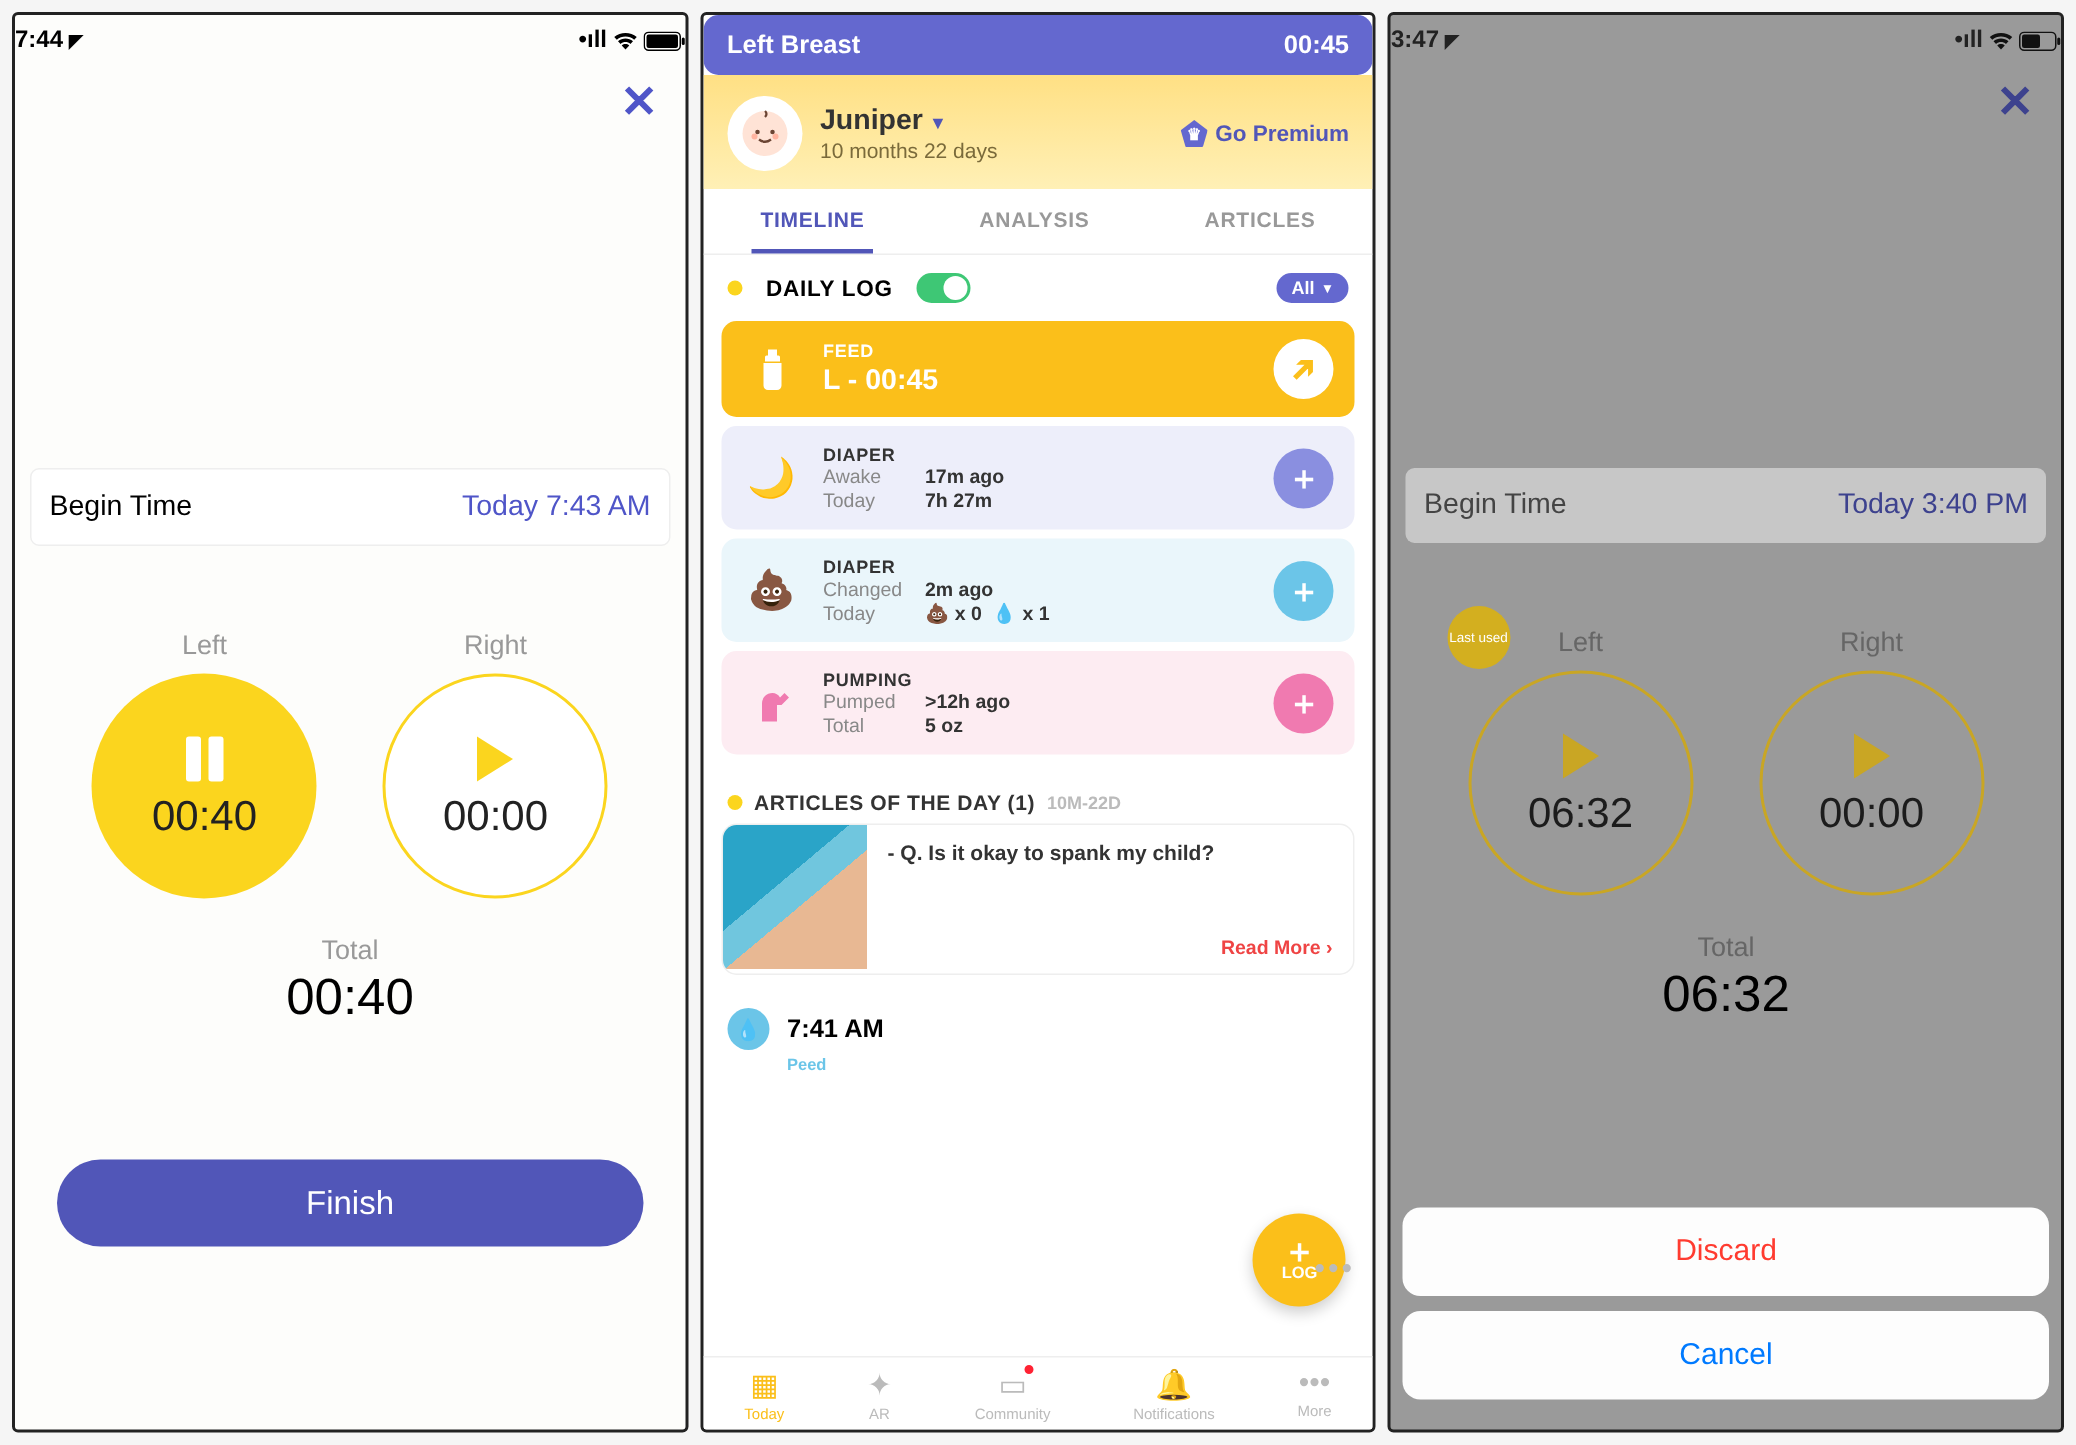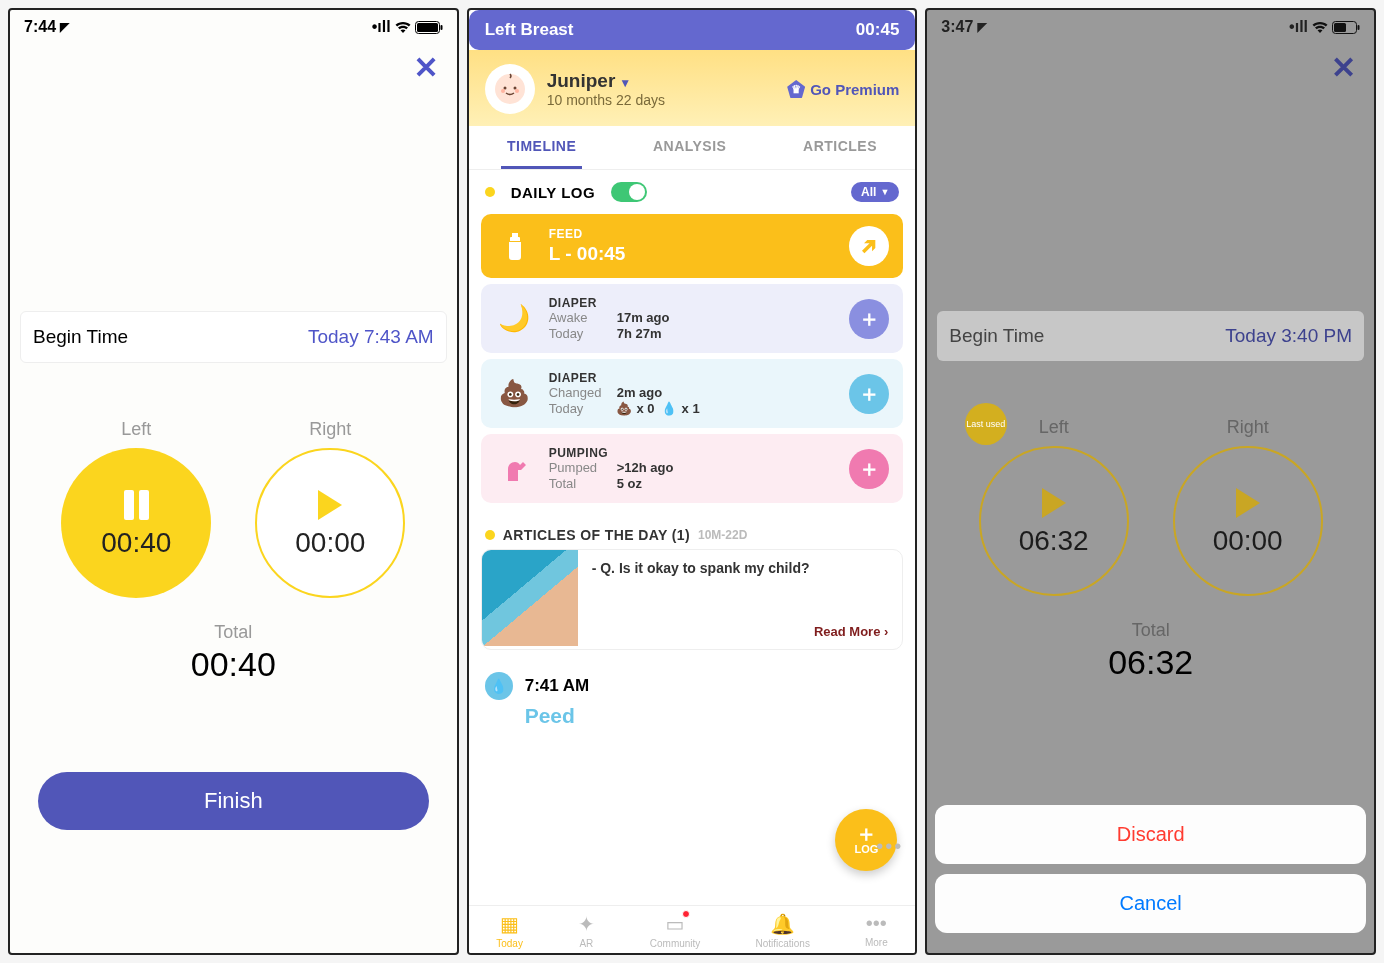--- a/index.html
+++ b/index.html
@@ -1,18 +1,18 @@
 <!DOCTYPE html>
 <html><head>
 <meta charset="utf-8">
 <style>
 * { box-sizing: border-box; margin: 0; padding: 0; font-family: -apple-system, BlinkMacSystemFont, "Segoe UI", Helvetica, sans-serif; }
 body { background: #f5f5f5; padding: 8px; display: flex; gap: 8px; width: 1384px; height: 963px; }
 .screen { flex: 1; background: #fff; border: 2px solid #222; border-radius: 4px; display: flex; flex-direction: column; overflow: hidden; position: relative; }
-.statusbar { display: flex; justify-content: center; align-items: center; padding: 4px 14px; height: 34px; font-size: 16px; font-weight: 600; }
+.statusbar { display: flex; justify-content: center; align-items: center; padding: 4px 0; height: 34px; font-size: 16px; font-weight: 600; }
 .statusbar .sb-right { display: flex; gap: 3px; align-items: center; }
 .sb-right svg { display: block; }
 .close-x { text-align: right; padding: 6px 18px 2px 0; color: #4f55c8; font-size: 30px; font-weight: 700; cursor: pointer; }
 .screen1 { background: #fdfdfb; }
 .screen1 .body { flex: 1; display: flex; flex-direction: column; padding: 0 10px; }
 .begin-row { background: #fff; border: 1px solid #eee; border-radius: 6px; padding: 14px 12px; display: flex; justify-content: space-between; font-size: 19px; margin-top: 224px; }
 .begin-row .val { color: #4f55c8; font-weight: 500; }
 .timers { display: flex; justify-content: center; gap: 44px; margin-top: 56px; }
 .timer { display: flex; flex-direction: column; align-items: center; }
 .timer .lbl { color: #999; font-size: 18px; margin-bottom: 8px; }
@@ -64,25 +64,25 @@
 .plus.p3 { background: #6bc5e8; color: #fff; }
 .plus.p4 { background: #f07ab0; color: #fff; }
 .arrow { transform: rotate(-45deg); }
 .artsec { padding: 18px 16px 6px; display: flex; align-items: center; gap: 8px; color: #333; }
 .artsec .ttl { font-weight: 800; font-size: 14px; letter-spacing: .4px; }
 .artsec .sub { color: #bbb; font-size: 12px; font-weight:700; }
 .artcard { margin: 0 12px; border: 1px solid #eee; border-radius: 10px; display: flex; overflow: hidden; }
 .artimg { width: 96px; height: 96px; background: linear-gradient(140deg,#2aa4c8 40%,#70c6de 40%,#70c6de 55%,#e8b893 55%); }
 .artbody { flex: 1; padding: 10px 14px; display: flex; flex-direction: column; justify-content: space-between; }
 .artq { font-size: 14px; font-weight: 600; color: #333; }
-.rm { text-align: right; color: #7f1d1d; font-size: 13px; font-weight: 700; margin-top: 48px; }
+.rm { text-align: right; color: #ef4444; font-size: 13px; font-weight: 700; margin-top: 48px; }
 .timeline { padding: 22px 16px 4px; display: flex; align-items: center; gap: 12px; }
 .timeline .c { width: 28px; height: 28px; background: #6bc5e8; border-radius: 50%; display:flex;align-items:center;justify-content:center;color:#fff;font-size:14px;}
 .timeline .t { font-weight: 800; font-size: 17px; }
-.peed { color: #6bc5e8; font-weight:700; padding: 0 16px 4px 56px; font-size: 21px; }
+.peed { color: #6bc5e8; font-weight:700; padding: 0 16px 4px 56px; font-size: 11px; }
 .fab { position: absolute; right: 18px; bottom: 82px; width: 62px; height: 62px; background: #fbbf1a; border-radius: 50%; display: flex; flex-direction: column; align-items: center; justify-content: center; color: #fff; font-size: 11px; font-weight: 800; box-shadow: 0 4px 10px rgba(0,0,0,.2); }
 .fab .pl { font-size: 22px; line-height: 18px; }
 .kebab { position:absolute; right: 12px; bottom: 95px; color:#bbb; font-size:20px; letter-spacing:2px;}
 .bottomnav { border-top: 1px solid #eee; display: flex; justify-content: space-around; padding: 6px 0 4px; position:absolute; bottom:0; left:0; right:0; background:#fff; }
 .bn { display: flex; flex-direction: column; align-items: center; font-size: 10px; color: #bbb; gap: 2px; position:relative; }
 .bn.active { color: #fbbf1a; }
 .bn .ic { font-size: 20px; }
 .bn .badge { position:absolute; top:-2px; right:10px; width:8px; height:8px; background:#f23; border-radius:50%; border:1px solid #fff;}
 
 .screen3 { background: #9a9a9a; }

